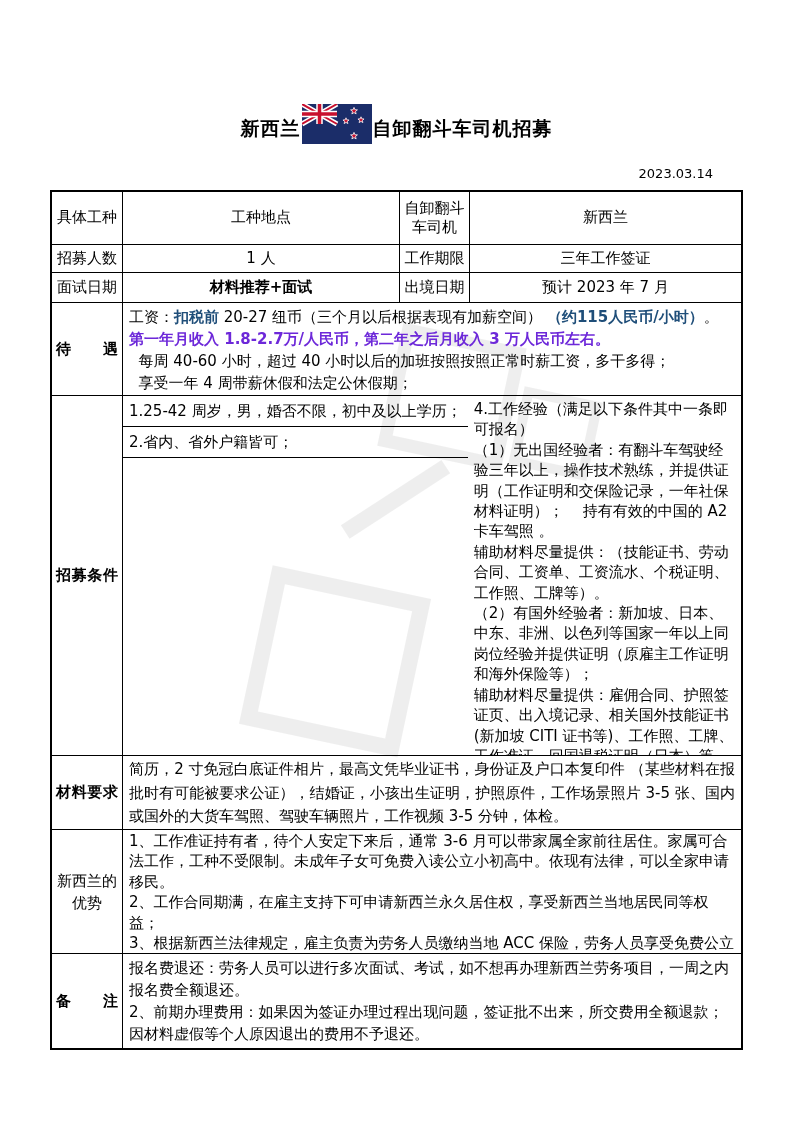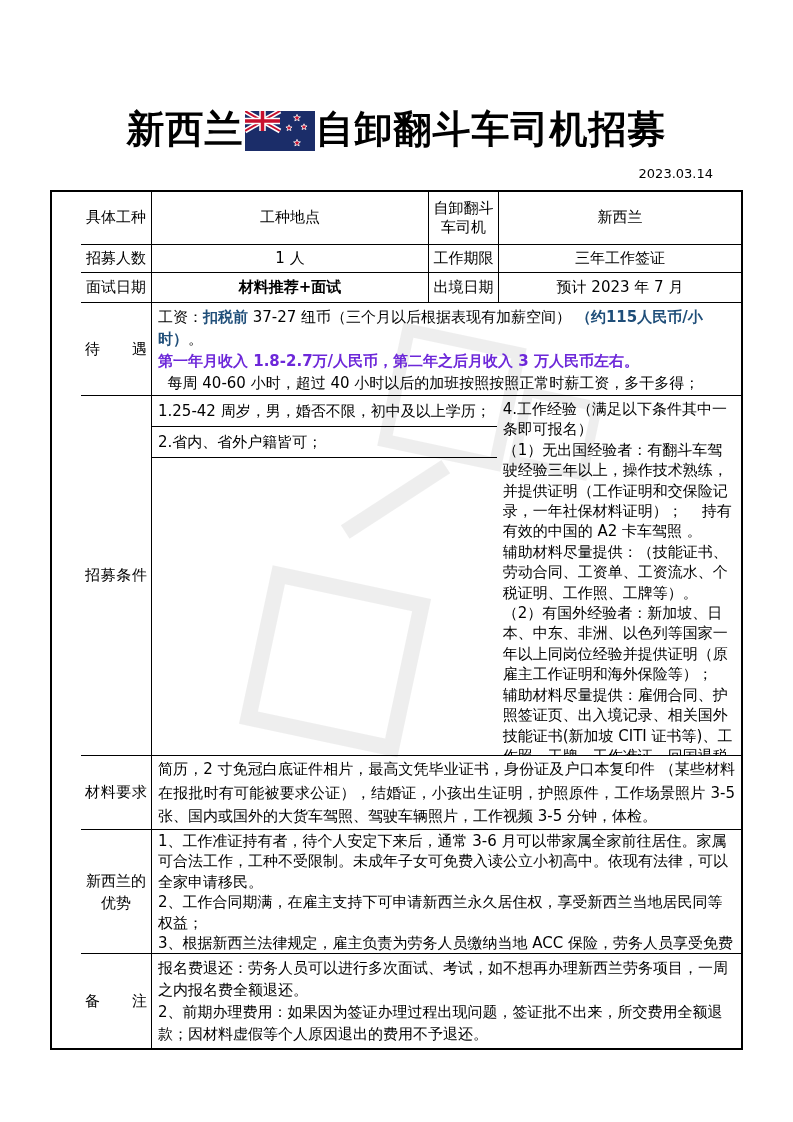--- a/index.html
+++ b/index.html
@@ -1,45 +1,45 @@
 <!DOCTYPE html>
 <html><head>
 <meta charset="utf-8">
 <style>
   html,body{margin:0;padding:0;background:#fff;}
   .page{position:relative;width:793px;height:1122px;background:#fff;overflow:hidden;
         font-family:"DejaVu Sans","Liberation Sans",sans-serif;color:#000;font-size:15px;}
   
   .title{position:absolute;top:104px;left:0;width:100%;text-align:center;
          font-family:"DejaVu Serif","Liberation Serif",serif;
-         font-size:38px;font-weight:bold;letter-spacing:1px;white-space:nowrap;}
+         font-size:19px;font-weight:bold;letter-spacing:1px;white-space:nowrap;}
   .flag{display:inline-block;vertical-align:-9px;margin:0 1px;}
   .date{position:absolute;top:166px;right:80px;font-size:13px;}
   
   .watermark{position:absolute;left:130px;top:370px;width:560px;height:340px;z-index:0;
              transform:rotate(-33deg);opacity:.10;pointer-events:none;}
   .wm-diamond{position:absolute;border:13px solid #666;transform:rotate(45deg);}
   .wm-d1{left:330px;top:10px;width:100px;height:100px;}
   .wm-d2{left:420px;top:120px;width:60px;height:60px;border-width:10px;}
   .wm-d3{left:70px;top:150px;width:130px;height:130px;border-width:16px;}
   .wm-bar{position:absolute;left:230px;top:120px;width:120px;height:16px;background:#666;}
   
   .sheet{position:absolute;left:50px;top:190px;width:693px;height:860px;
-         border:2px solid #000;box-sizing:border-box;display:flex;flex-direction:column;z-index:1;padding-left:29px;}
+         border:2px solid #000;box-sizing:border-box;display:flex;flex-direction:column;z-index:1;}
   .sheet *{box-sizing:border-box;}
   .t-row{display:grid;grid-template-columns:71px 277px 70px 1fr;border-bottom:1px solid #000;}
   .t-row.r1{height:53px;} .t-row.r2{height:29px;} .t-row.r3{height:30px;}
   .cell{display:flex;align-items:center;justify-content:center;border-right:1px solid #000;
         overflow:hidden;text-align:center;}
   .cell:last-child{border-right:none;}
   .bold{font-weight:bold;}
   .sec{display:grid;grid-template-columns:71px 1fr;border-bottom:1px solid #000;}
   .sec:last-child{border-bottom:none;}
   .sec-label{display:flex;align-items:center;justify-content:center;border-right:1px solid #000;overflow:hidden;}
-  .label-inner{width:62px;text-align:justify;text-align-last:justify;}
+  .label-inner{width:62px;text-align:justify;text-align-last:justify;font-weight:bold;}
   .label-inner-multi{width:64px;text-align:center;line-height:22px;}
   .sec-body{overflow:hidden;}
   .sec-salary{height:93px;}
   .salary-body{padding:3px 6px;line-height:22px;}
   .rich-line{white-space:pre-wrap;min-height:22px;}
   .b-blue{color:#1F4E79;font-weight:bold;}
   .b-red{color:#6d28d9;font-weight:bold;}
   .sec-conditions{height:360px;}
   .cond-col{display:flex;flex-direction:row;}
   .cond-row{height:31px;border-bottom:1px solid #000;display:flex;align-items:center;
@@ -107,21 +107,21 @@
       <div class="cell bold">材料推荐+面试</div>
       <div class="cell">出境日期</div>
       <div class="cell">预计 2023 年 7 月</div>
     </div>
 
     <div class="sec sec-salary">
       <div class="sec-label">
         <div class="label-inner">待遇</div>
       </div>
       <div class="sec-body salary-body">
-          <div class="rich-line"><span>工资：</span><span class="b-blue">扣税前</span><span> 37-27 纽币（三个月以后根据表现有加薪空间） </span><span class="b-blue">（约115人民币/小时）</span><span>。</span></div>
+          <div class="rich-line"><span>工资：</span><span class="b-blue">扣税前</span><span> 20-27 纽币（三个月以后根据表现有加薪空间） </span><span class="b-blue">（约115人民币/小时）</span><span>。</span></div>
           <div class="rich-line"><span class="b-red">第一年月收入 1.8-2.7万/人民币，第二年之后月收入 3 万人民币左右。</span></div>
           <div class="rich-line"><span>  每周 40-60 小时，超过 40 小时以后的加班按照按照正常时薪工资，多干多得；</span></div>
           <div class="rich-line"><span>  享受一年 4 周带薪休假和法定公休假期；</span></div>
         </div>
     </div>
 
     <div class="sec sec-conditions">
       <div class="sec-label">
         <div class="label-inner">招募条件</div>
       </div>

